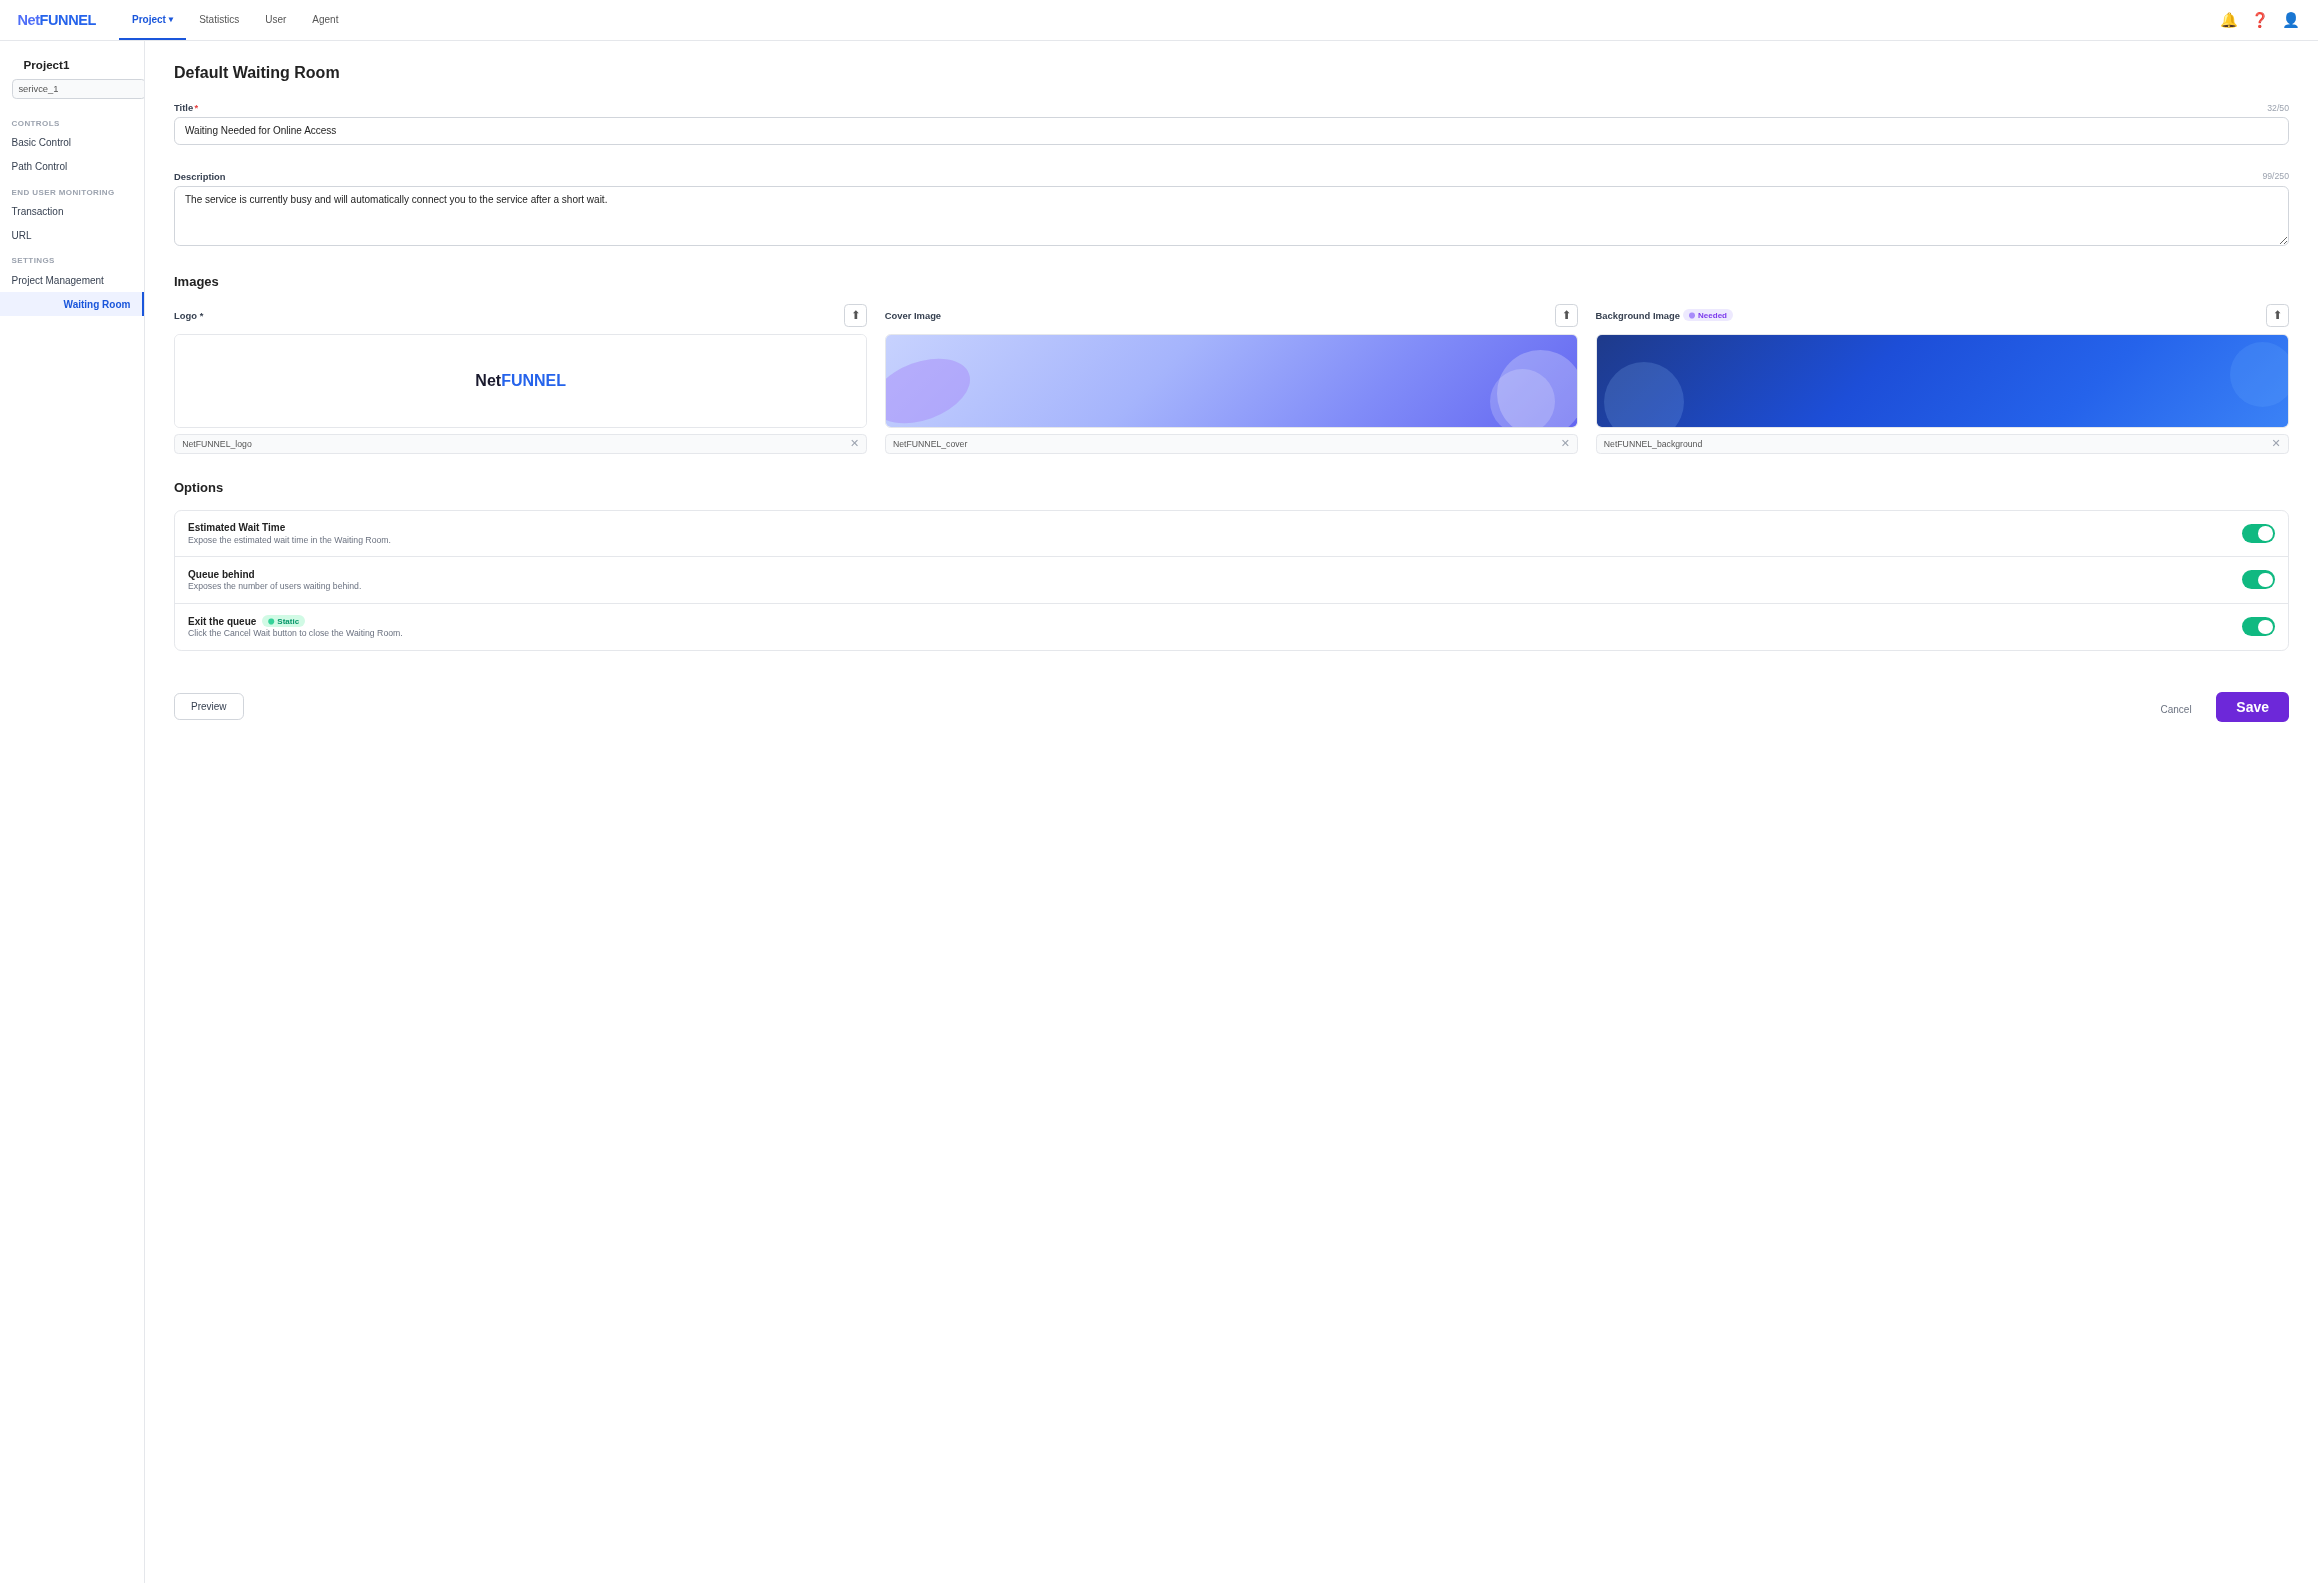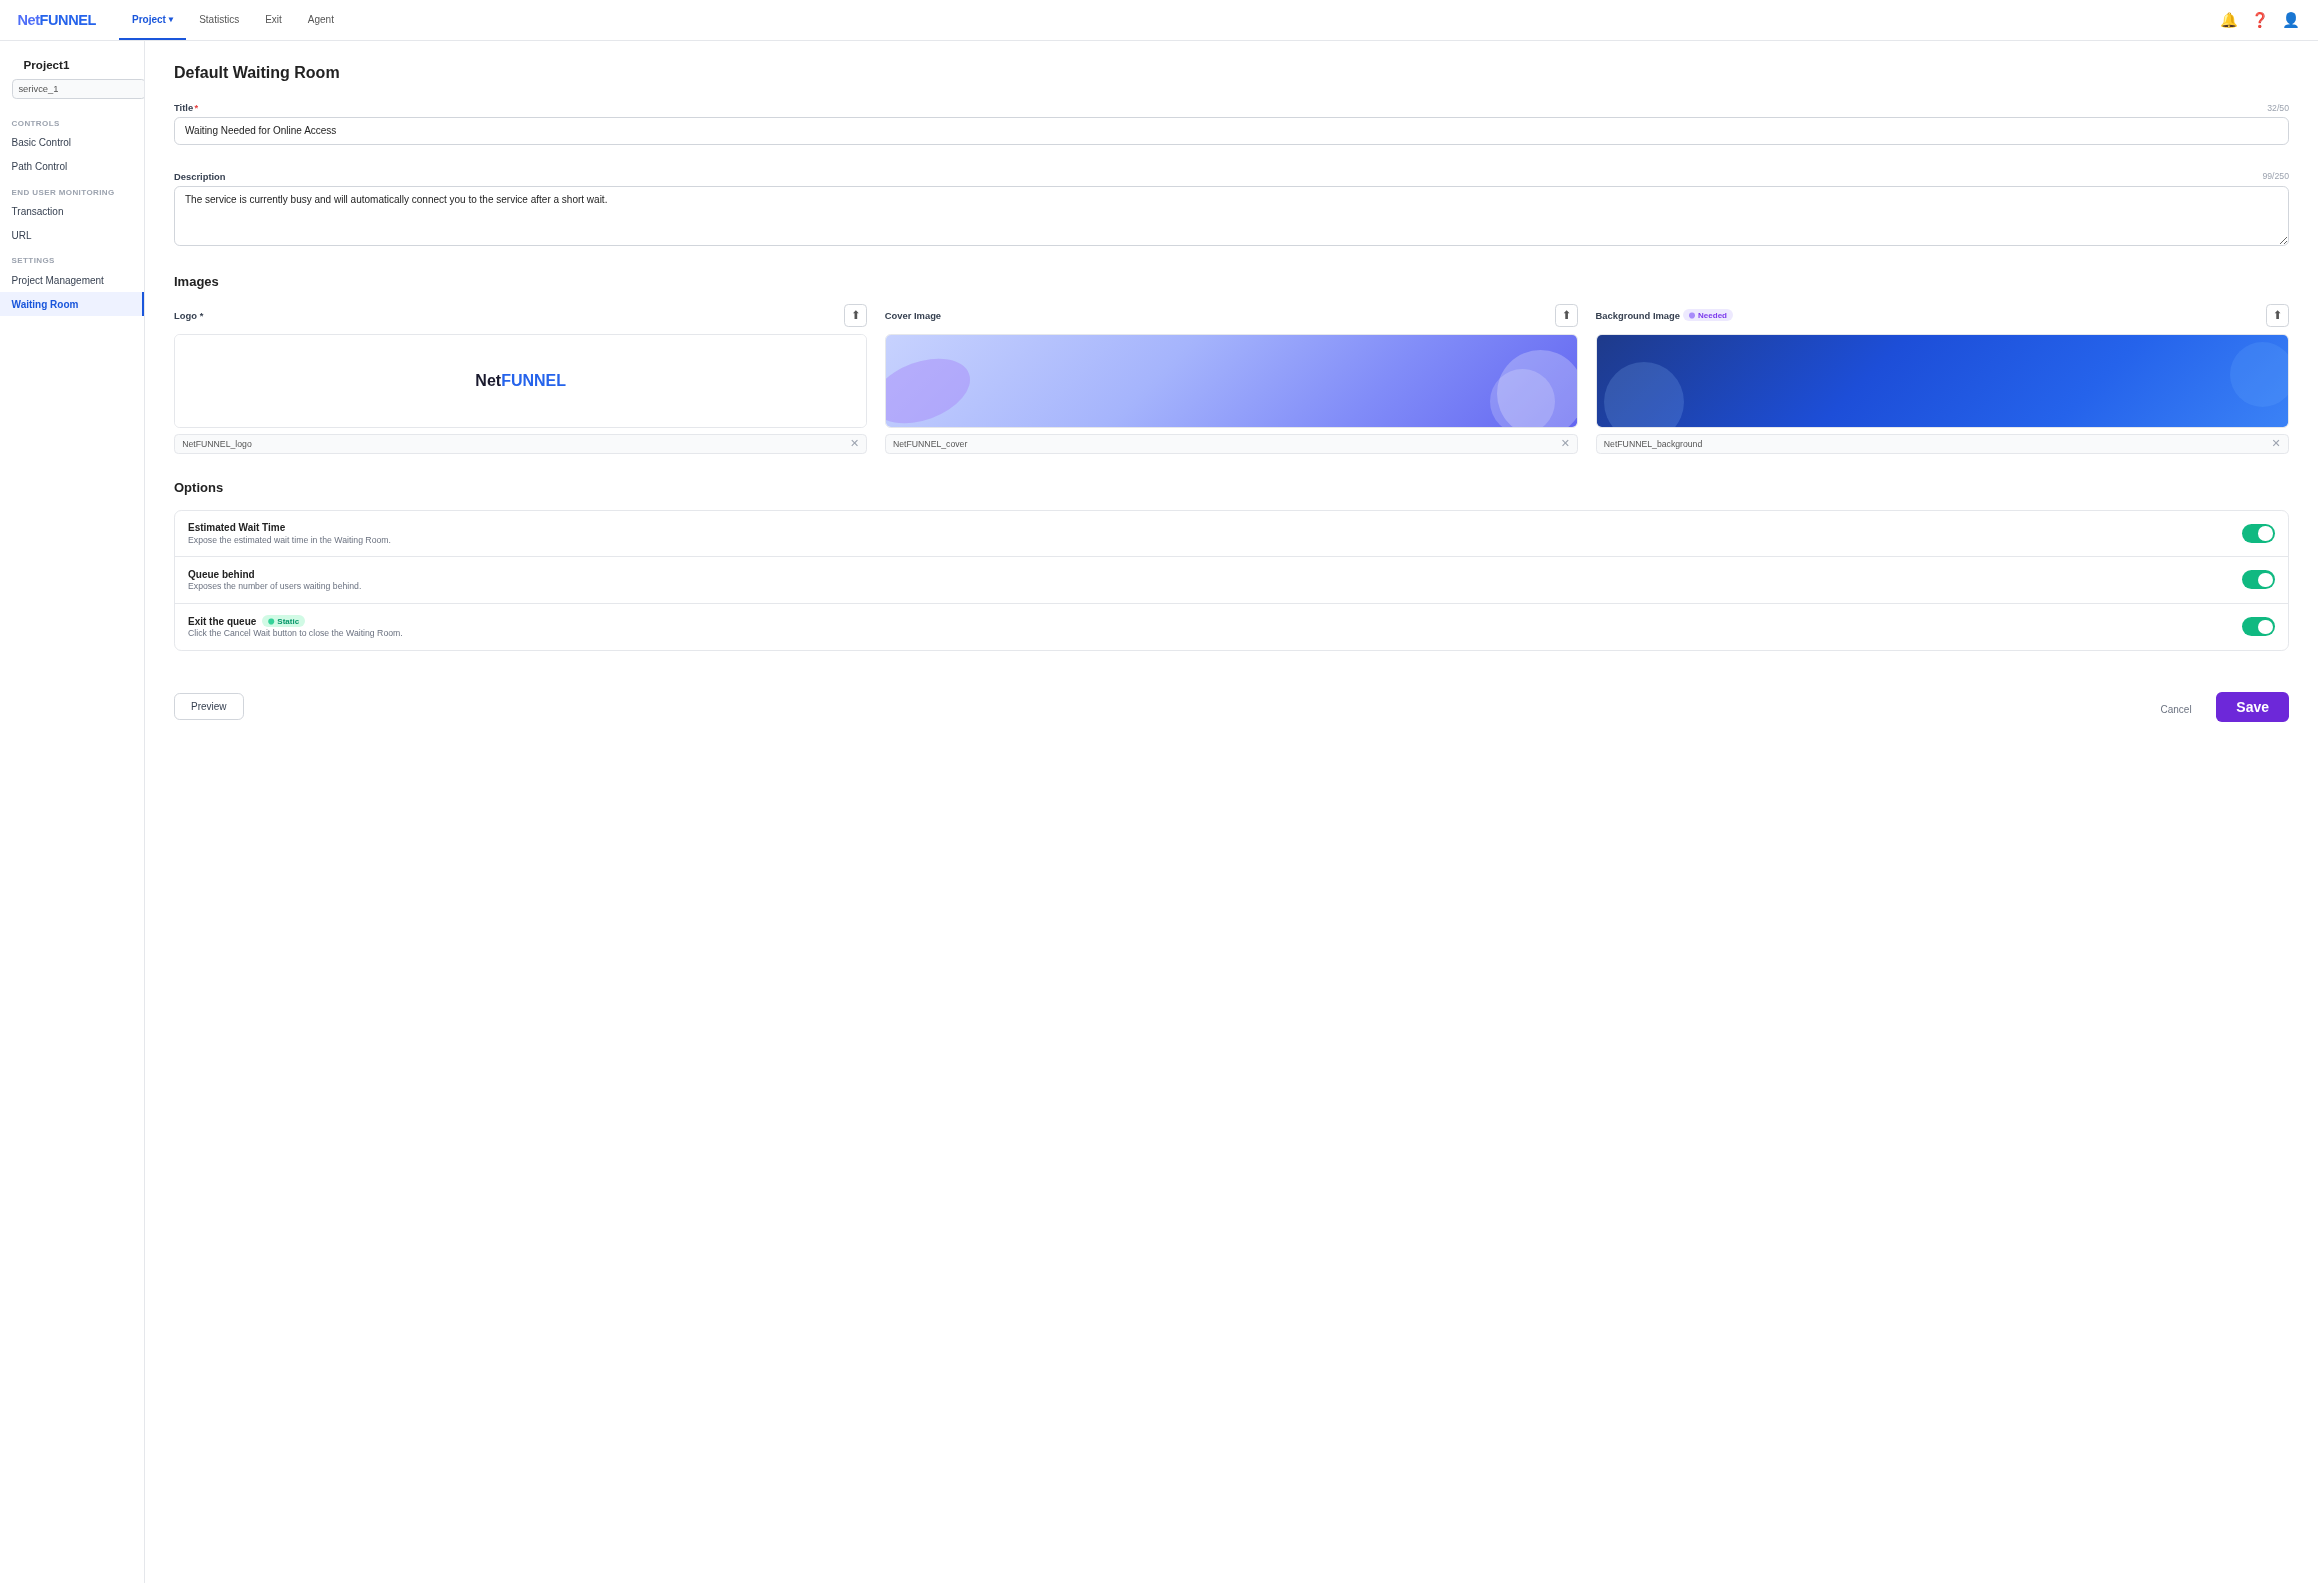--- a/index.html
+++ b/index.html
@@ -33,21 +33,21 @@
     .sidebar-service-row { display: flex; align-items: flex-start; gap: 4.3px; }
     .sidebar-service-input {
       flex: 1; border: 0.7px solid #d1d5db; border-radius: 4.3px; padding: 3.6px 5.8px;
       font-size: 9.4px; color: #555; background: #f9fafb; outline: none;
     }
     .sidebar-section-label { font-size: 8px; color: #9ca3af; font-weight: 600; padding: 8.7px 11.6px 2.9px; text-transform: uppercase; letter-spacing: 0.05em; }
     .sidebar-item {
       display: flex; align-items: center; padding: 6.5px 11.6px; cursor: pointer;
       font-size: 10px; color: #374151; border-radius: 0;
     }
-    .sidebar-item.active { background: #eef2ff; color: #1a56db; font-weight: 600; border-right: 2.2px solid #1a56db; }
+    .sidebar-item.active { background: #eef2ff; color: #1a56db; font-weight: 600; border-right: 2.2px solid #1a56db; justify-content: flex-end; }
 
     
     .main { flex: 1; overflow-y: auto; padding: 23px 29px; background: #fff; }
 
     .page-title { font-size: 16px; font-weight: 700; margin-bottom: 20px; }
 
     
     .form-section { margin-bottom: 26px; }
     .field-label-row { display: flex; justify-content: space-between; align-items: center; margin-bottom: 4.3px; }
     .field-label { font-size: 9.4px; font-weight: 600; color: #374151; }
@@ -150,21 +150,21 @@
   </div>
   <div class="nav-tabs">
     <a class="nav-tab active">
       <span>Project</span>
       <span class="chevron-icon">▾</span>
     </a>
     <a class="nav-tab">
       <span>Statistics</span>
     </a>
     <a class="nav-tab">
-      <span>Exit</span>
+      <span>User</span>
     </a>
     <a class="nav-tab">
       <span>Agent</span>
     </a>
   </div>
   <div class="nav-right">
     <span class="nav-icon">🔔</span>
     <span class="nav-icon">❓</span>
     <span class="nav-icon">👤</span>
   </div>

